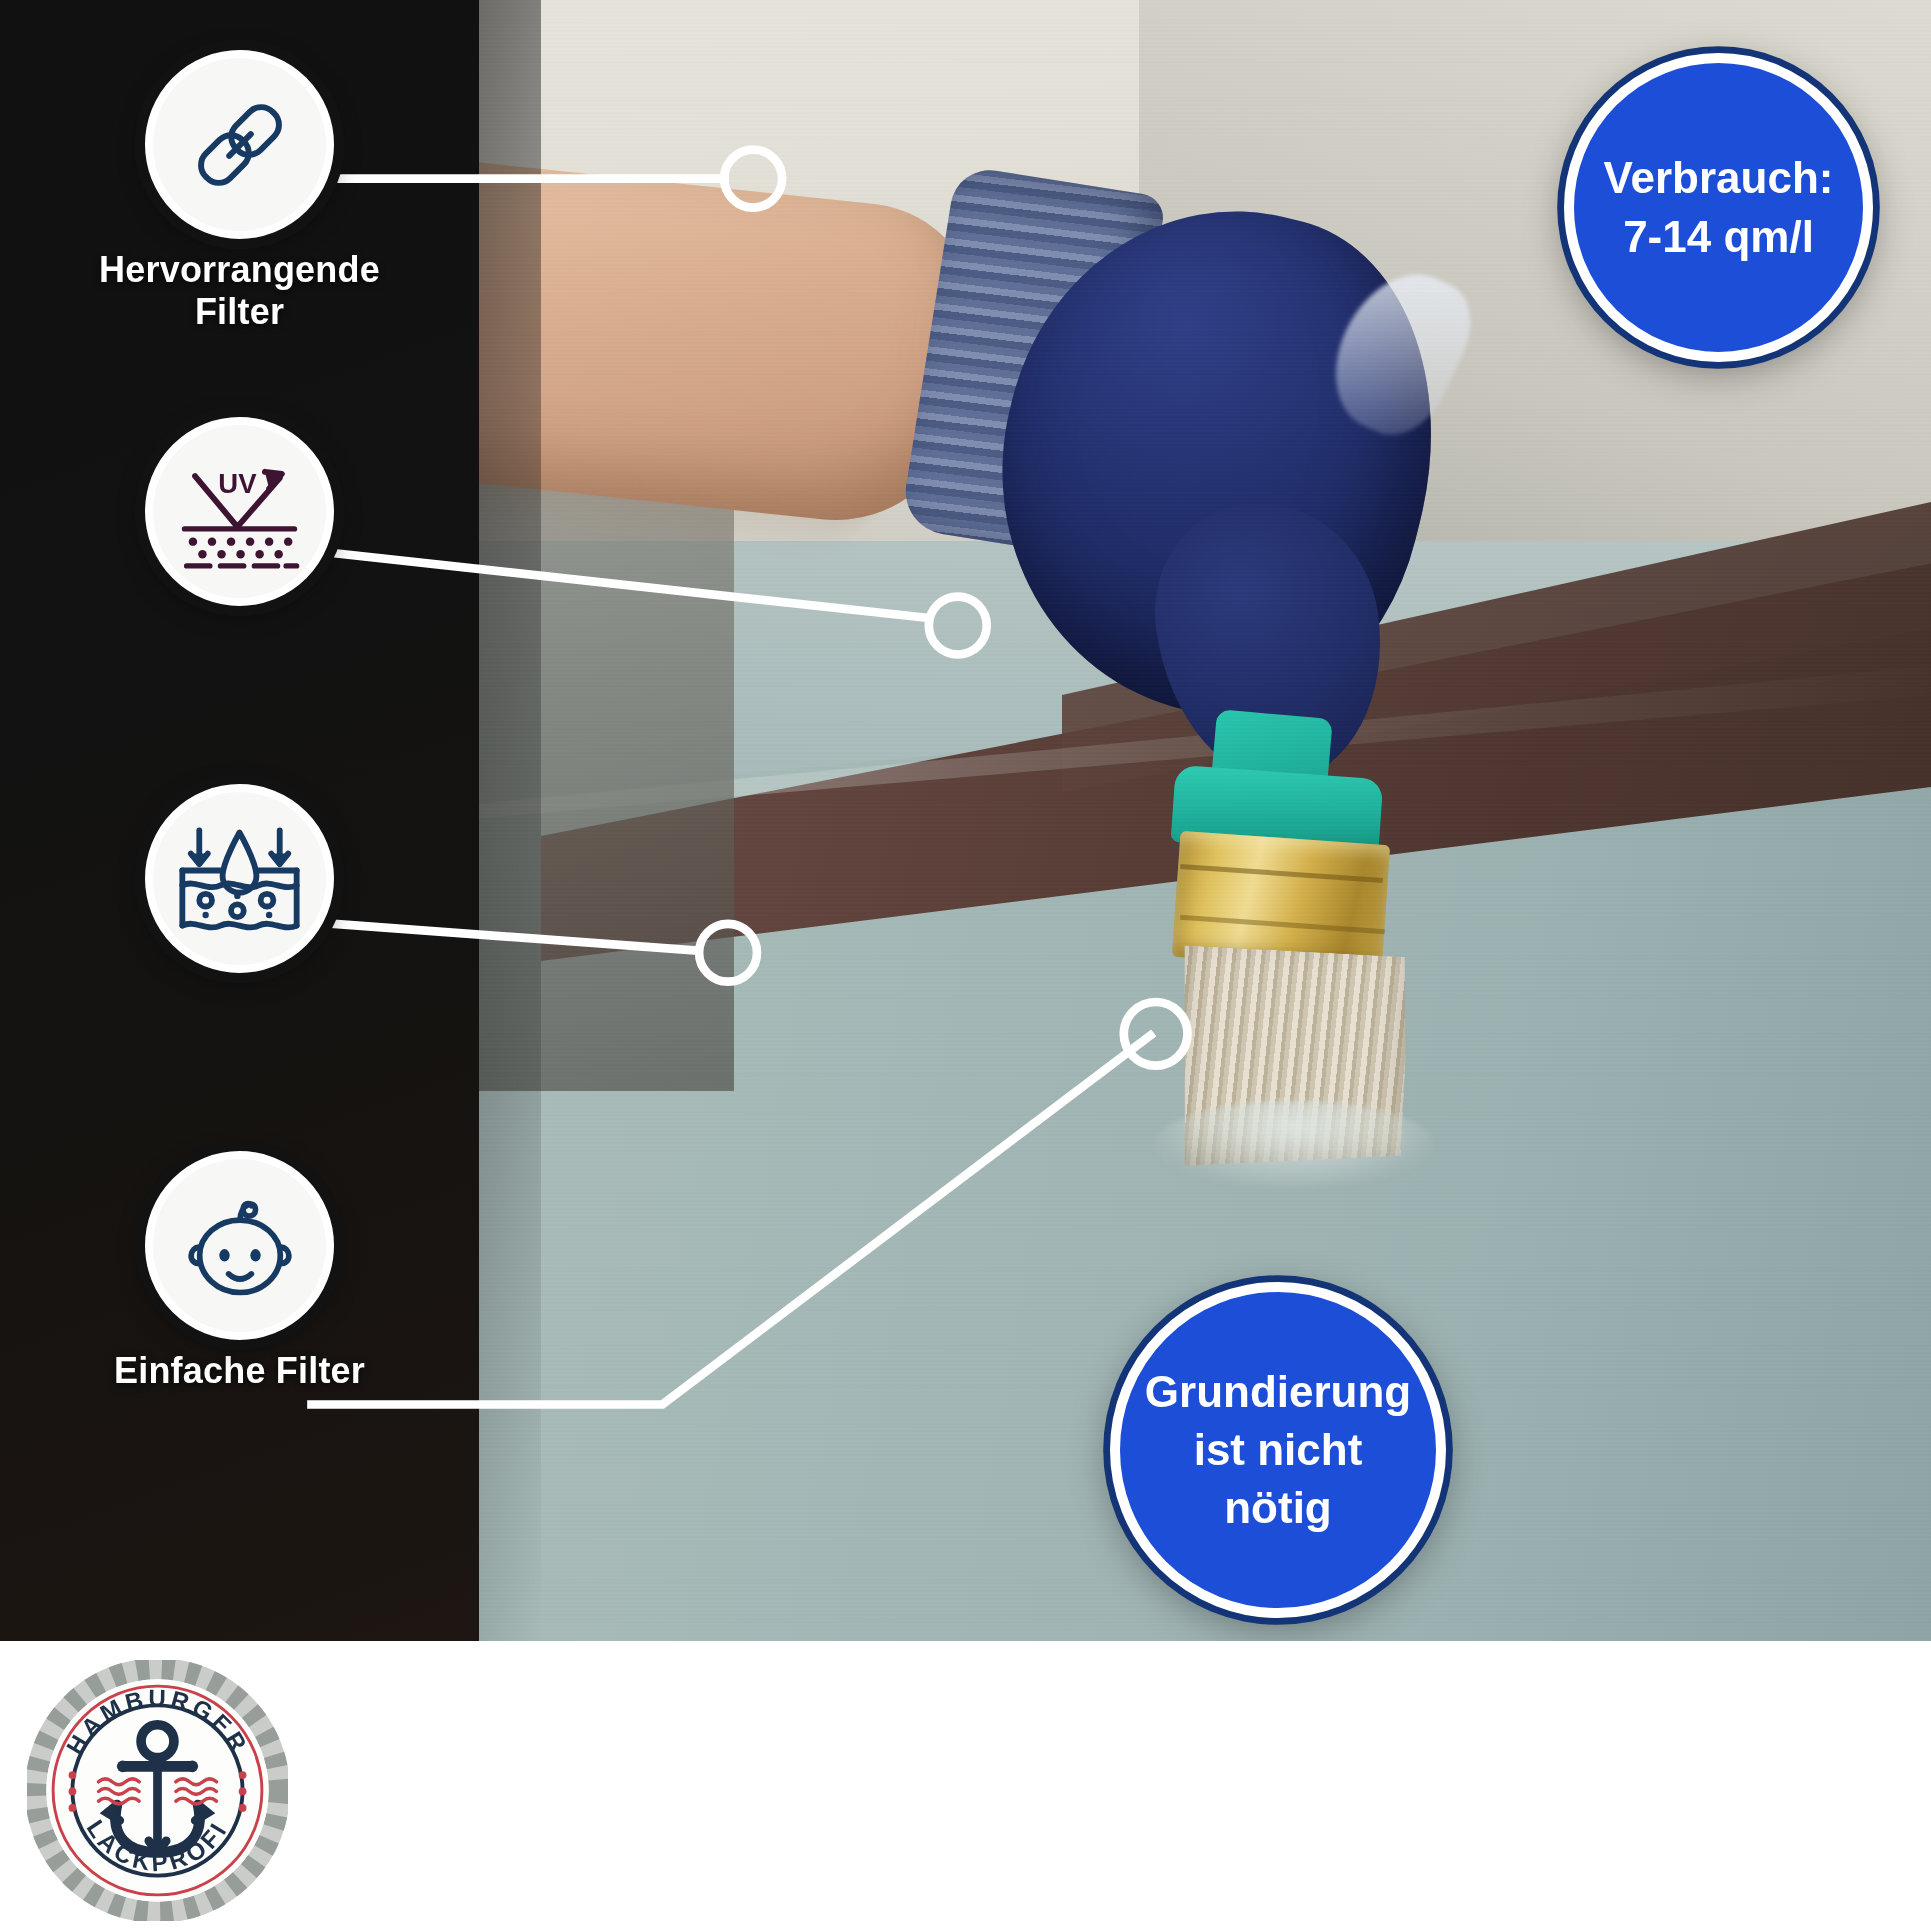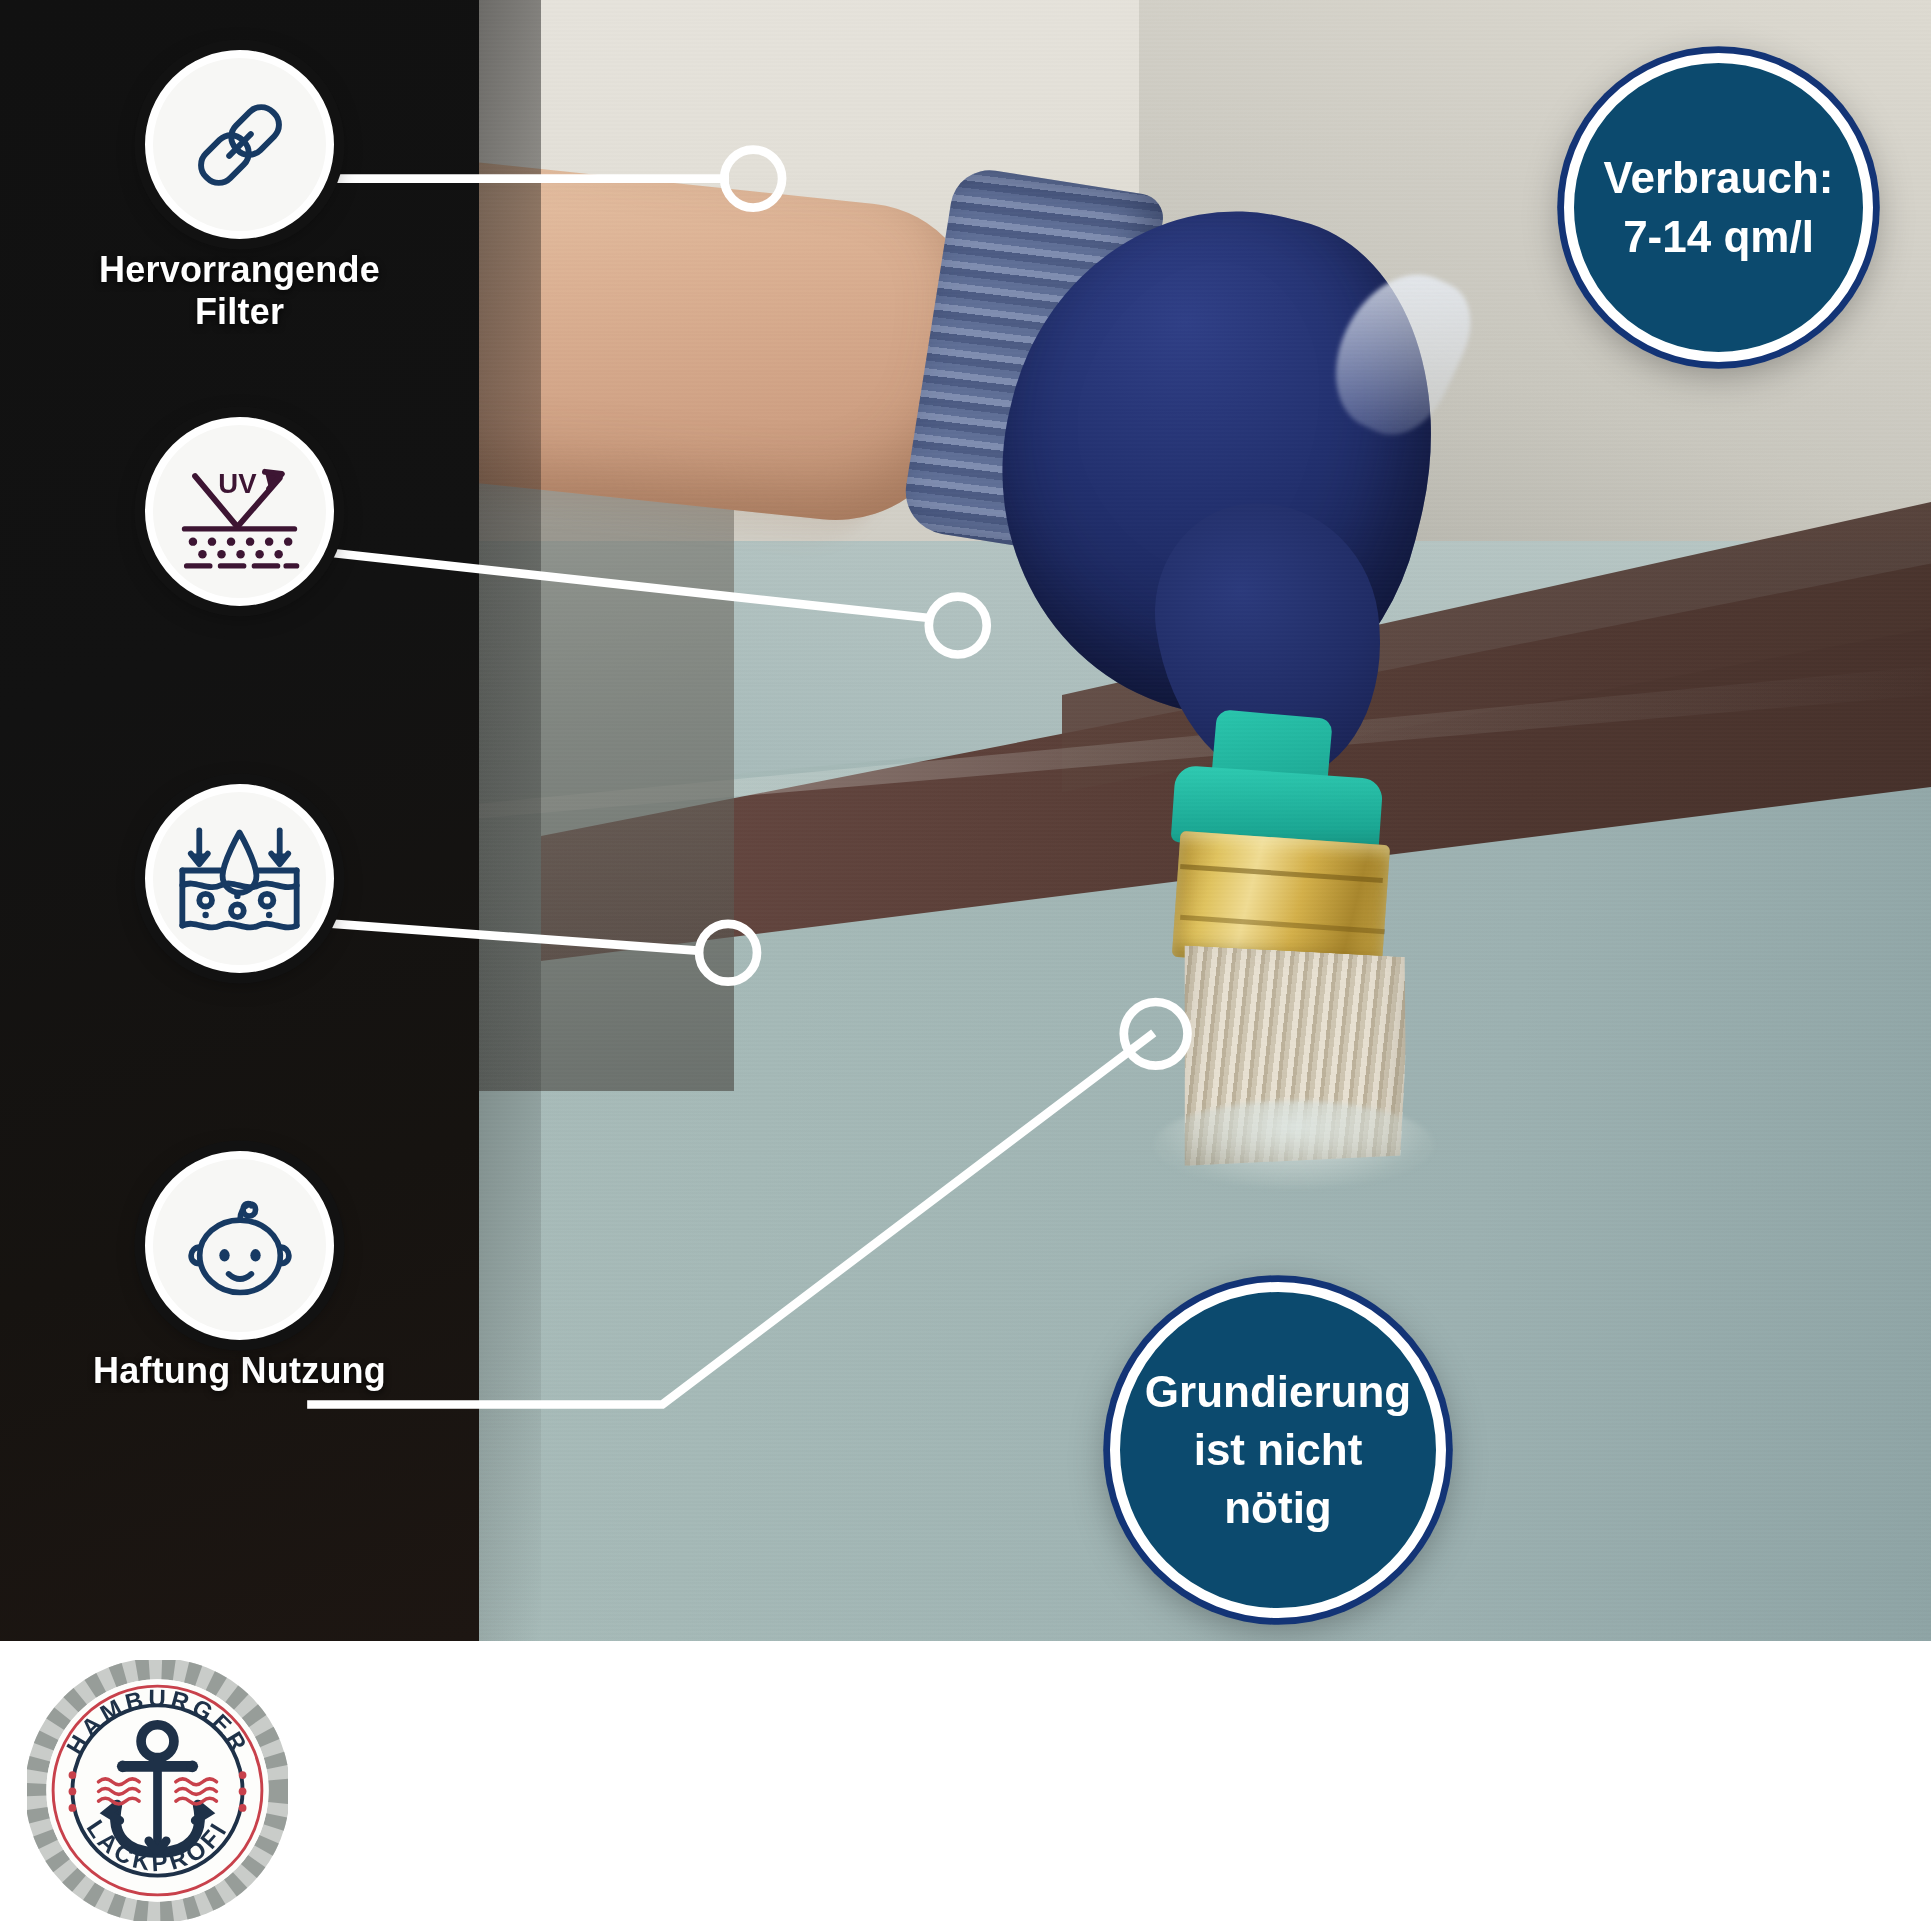--- a/index.html
+++ b/index.html
@@ -201,21 +201,21 @@
   #f2 { top:417px; }
   #f3 { top:784px; }
   #f4 { top:1151px; }
 
   
   .connectors { position:absolute; left:0; top:0; width:1931px; height:1641px; pointer-events:none; }
 
   
   .navy-badge {
     position:absolute; border-radius:50%;
-    background:#0c4a6e;
+    background:#1d4ed8;
     border:10.6px solid #ffffff;
     box-shadow:0 0 0 6.8px #133476, 0 9.7px 39px rgba(0,0,0,.35);
     display:flex; flex-direction:column; align-items:center; justify-content:center;
     color:#ffffff; font-weight:bold; text-align:center;
     line-height:1.32;
   }
   #badge-verbrauch {
     left:1564px; top:53px; width:309px; height:309px; font-size:44px;
   }
   #badge-grundierung {
@@ -370,21 +370,21 @@
           <path d="M98,56 C108,56 110,72 98,72"></path>
           <path d="M48,82 q11,10 22,0"></path>
         </g>
         <g fill="#173a63" stroke="none">
           <ellipse cx="44" cy="64" rx="5" ry="6"></ellipse>
           <ellipse cx="74" cy="64" rx="5" ry="6"></ellipse>
         </g>
       </svg>
     </div>
     <div class="f-label">
-      <span>Haftung Nutzung</span>
+      <span>Einfache Filter</span>
     </div>
   </div>
 
   <div class="navy-badge" id="badge-verbrauch">
     <span>Verbrauch:</span>
     <span>7-14 qm/l</span>
   </div>
 
   <div class="navy-badge" id="badge-grundierung">
     <span>Grundierung</span>

